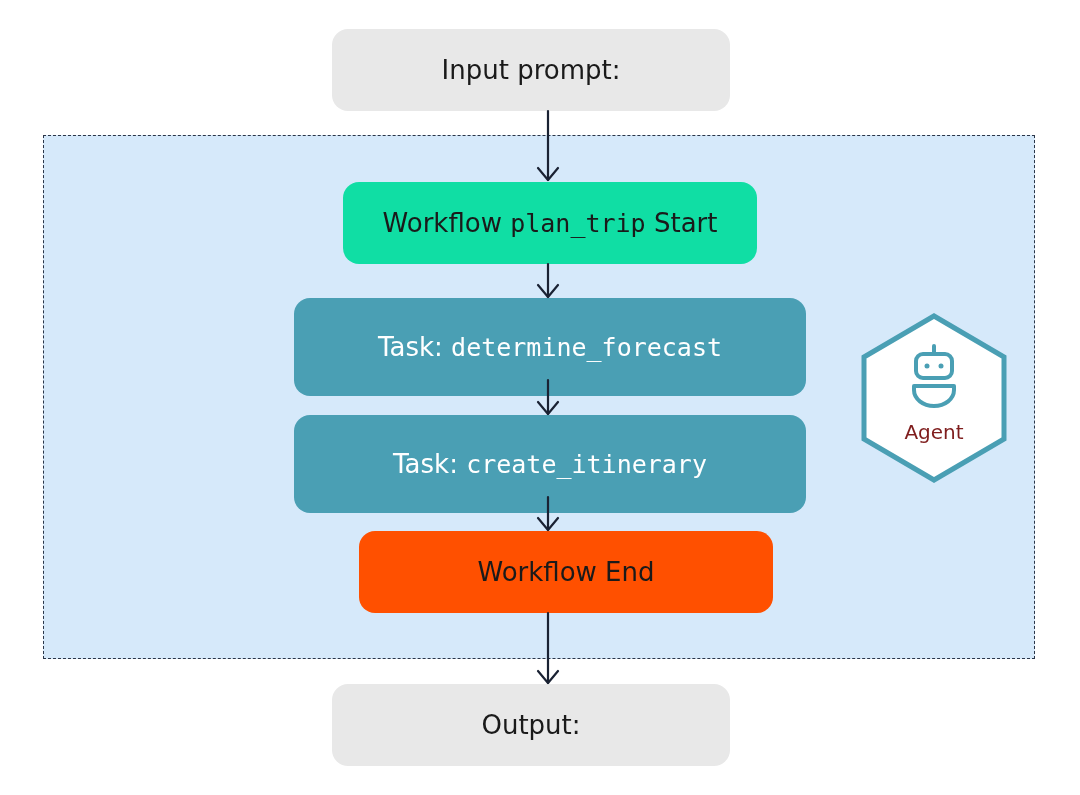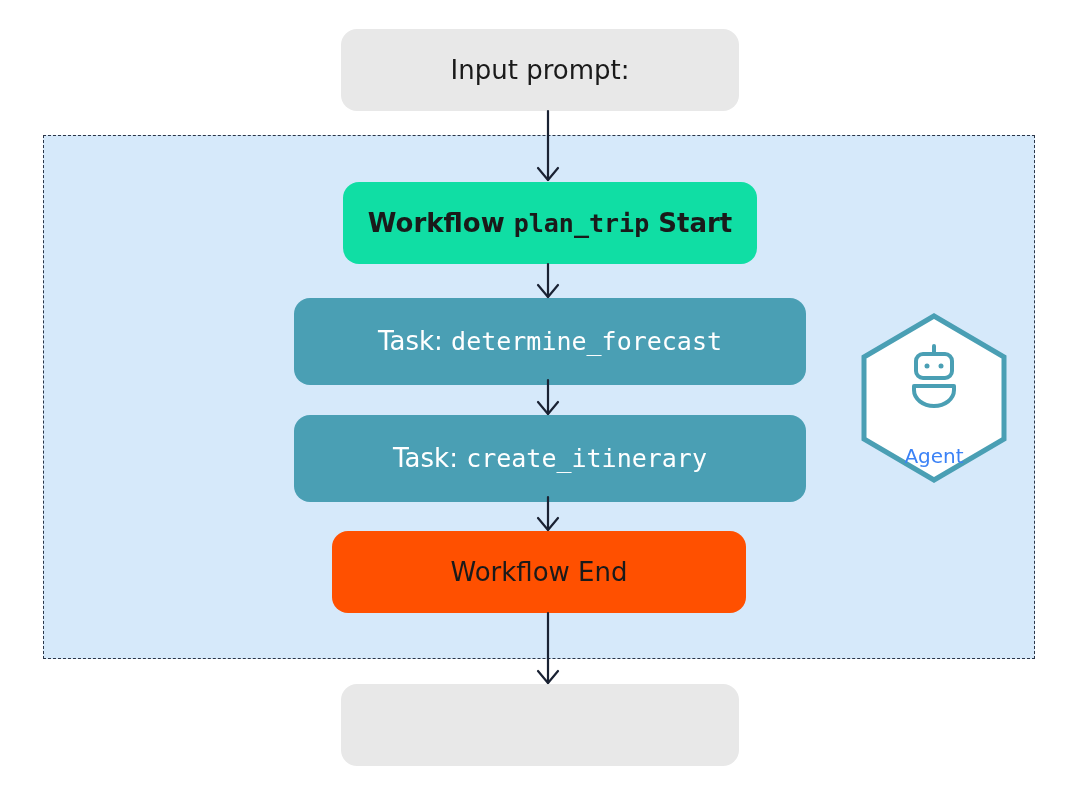--- a/index.html
+++ b/index.html
@@ -7,35 +7,35 @@
     .agent-zone {
       position: absolute; left: 43px; top: 135px; width: 992px; height: 524px;
       background: #d6e9fa; box-sizing: border-box;
       border: 1.5px dashed #2a3548;
     }
     .node {
       position: absolute; box-sizing: border-box; border-radius: 16px;
       display: flex; flex-direction: column; align-items: center; justify-content: center;
       text-align: center; color: #1a1a1a; font-size: 26px; line-height: 38px;
     }
-    .io { background: #e8e8e8; left: 341px; width: 398px; height: 82px; }
+    .io { background: #e8e8e8; left: 332px; width: 398px; height: 82px; }
     .input-node { top: 29px; }
     .output-node { top: 684px; }
-    .start-node { background: #10dea4; left: 343px; top: 182px; width: 414px; height: 82px; font-weight: bold; }
-    .task-node { background: #4a9fb4; color: #ffffff; left: 294px; width: 512px; height: 87px; }
+    .start-node { background: #10dea4; left: 343px; top: 182px; width: 414px; height: 82px; }
+    .task-node { background: #4a9fb4; color: #ffffff; left: 294px; width: 512px; height: 98px; }
     .task1 { top: 298px; }
     .task2 { top: 415px; }
-    .end-node { background: #ff5000; left: 332px; top: 531px; width: 414px; height: 82px; }
+    .end-node { background: #ff5000; left: 359px; top: 531px; width: 414px; height: 82px; }
     .mono { font-family: "DejaVu Sans Mono", monospace; font-size: 25px; }
     .sans { font-family: "DejaVu Sans", sans-serif; }
     svg.arrows { position: absolute; left: 0; top: 0; width: 1080px; height: 795px; pointer-events: none; }
     .agent-badge { position: absolute; left: 858px; top: 312px; width: 152px; height: 172px; }
     .agent-label {
-      position: absolute; left: 858px; top: 444px; width: 152px; text-align: center;
-      color: #3b82f6; font-size: 20px; font-family: "DejaVu Sans", sans-serif;
+      position: absolute; left: 858px; top: 420px; width: 152px; text-align: center;
+      color: #7f1d1d; font-size: 20px; font-family: "DejaVu Sans", sans-serif;
     }
   </style>
 </head>
 <body>
 
 <div class="agent-zone"></div>
 
 <div class="node io input-node">
   <span>Input prompt:</span>
 </div>
@@ -56,20 +56,21 @@
   <div>
     <span class="sans">Task: </span><span class="mono">create_itinerary</span>
   </div>
 </div>
 
 <div class="node end-node">
   <span>Workflow End</span>
 </div>
 
 <div class="node io output-node">
+  <span>Output:</span>
 </div>
 
 <svg class="arrows" viewBox="0 0 1080 795">
   <g stroke="#1a2233" stroke-width="2.2" fill="none" stroke-linecap="round" stroke-linejoin="round">
     <g>
       <line x1="548" y1="111" x2="548" y2="180"></line>
       <polyline points="538,168 548,180 558,168"></polyline>
     </g>
     <g>
       <line x1="548" y1="264" x2="548" y2="297"></line>

